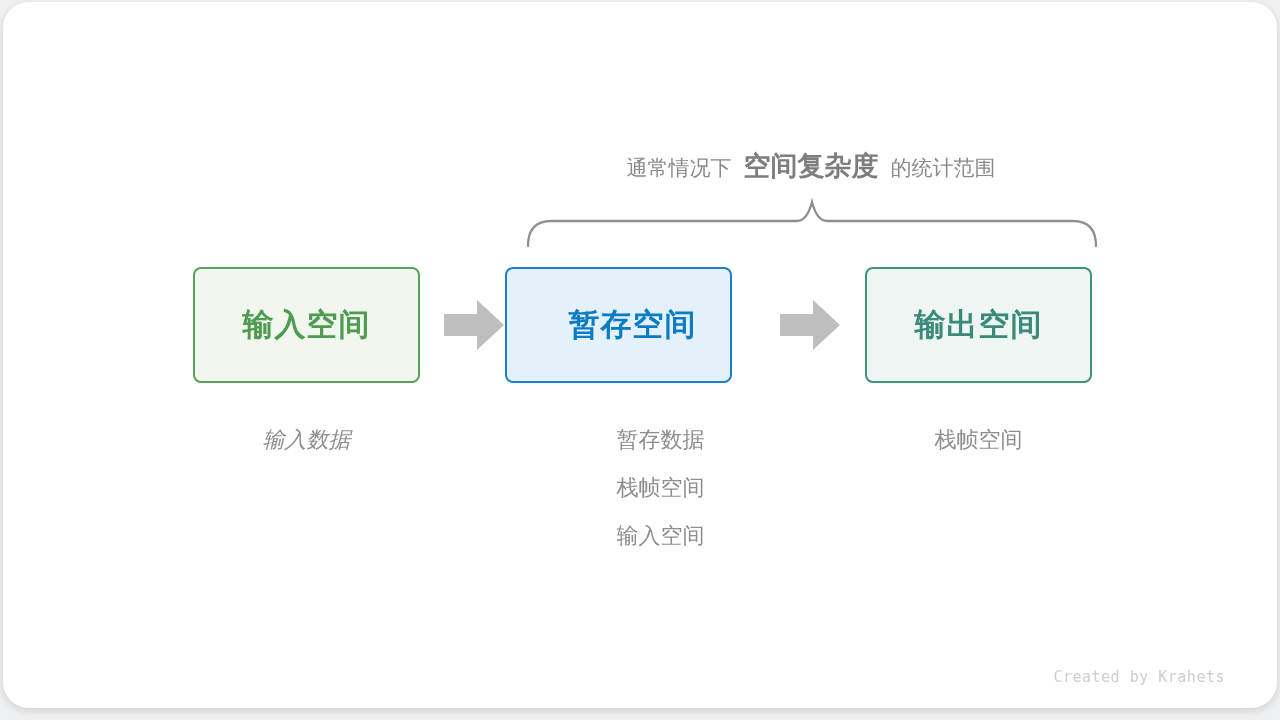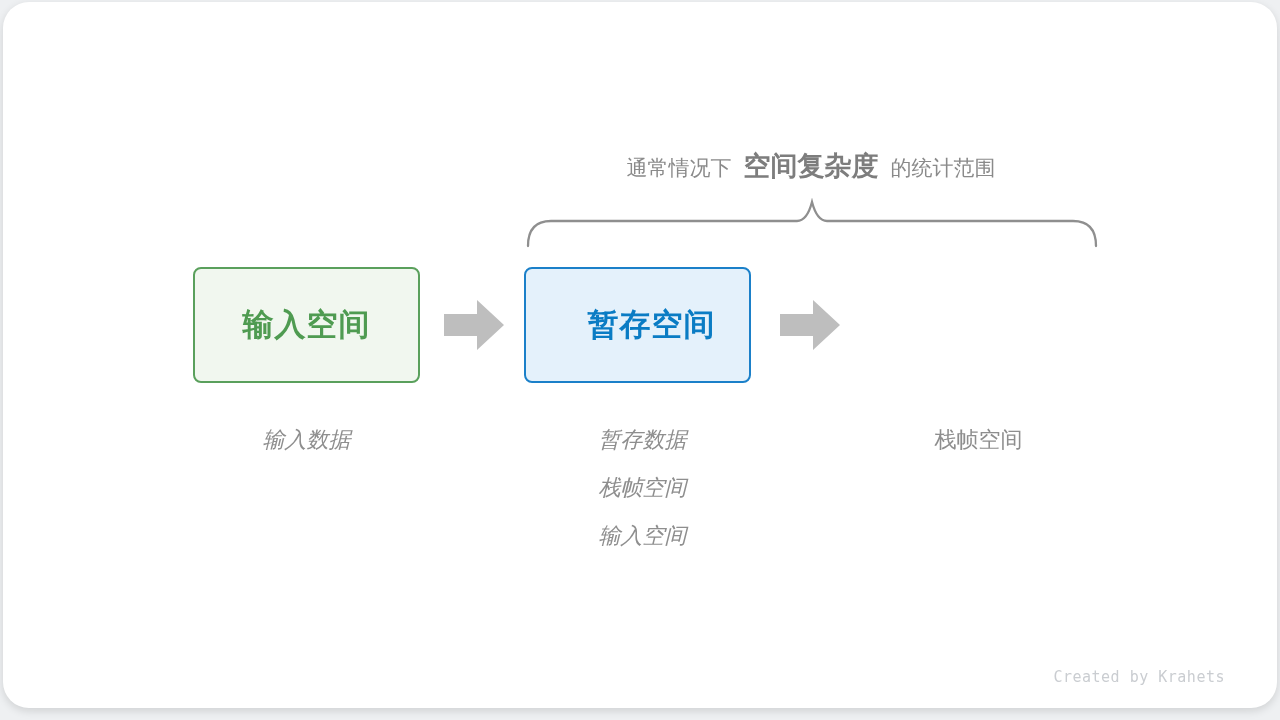--- a/index.html
+++ b/index.html
@@ -66,21 +66,21 @@
     font-weight: 700;
     letter-spacing: 1px;
   }
   .box-green {
     left: 190px;
     border: 2.5px solid var(--green-border);
     background: var(--green-fill);
     color: var(--green-text);
   }
   .box-blue {
-    left: 521px;
+    left: 502px;
     border: 2.5px solid var(--blue-border);
     background: var(--blue-fill);
     color: var(--blue-text);
     padding-left: 28px;
   }
   .box-teal {
     left: 862px;
     border: 2.5px solid var(--teal-border);
     background: var(--teal-fill);
     color: var(--teal-text);
@@ -95,21 +95,21 @@
   .label-col {
     position: absolute;
     top: 414px;
     width: 227px;
     text-align: center;
     font-size: 22px;
     line-height: 48px;
     color: var(--label-gray);
   }
   .col-1 { left: 190px; font-style: italic; }
-  .col-2 { left: 526px; font-style: italic; }
+  .col-2 { left: 544px; }
   .col-3 { left: 862px; }
   .label-line { display: block; }
   
   .credit {
     position: absolute;
     right: 52px;
     bottom: 22px;
     font-family: "DejaVu Sans Mono", monospace;
     font-size: 15px;
     letter-spacing: 0.5px;
@@ -139,20 +139,23 @@
     </svg>
 
     <div class="space-box box-blue">
       <span>暂存空间</span>
     </div>
 
     <svg class="arrow arrow-2" width="61" height="52" viewBox="0 0 61 52">
       <polygon points="0,15 33,15 33,1 60,26 33,51 33,37 0,37" fill="#bebebe"></polygon>
     </svg>
 
+    <div class="space-box box-teal">
+      <span>输出空间</span>
+    </div>
 
     <div class="label-col col-1">
       <span class="label-line">输入数据</span>
     </div>
 
     <div class="label-col col-2">
       <span class="label-line">暂存数据</span>
       <span class="label-line">栈帧空间</span>
       <span class="label-line">输入空间</span>
     </div>

